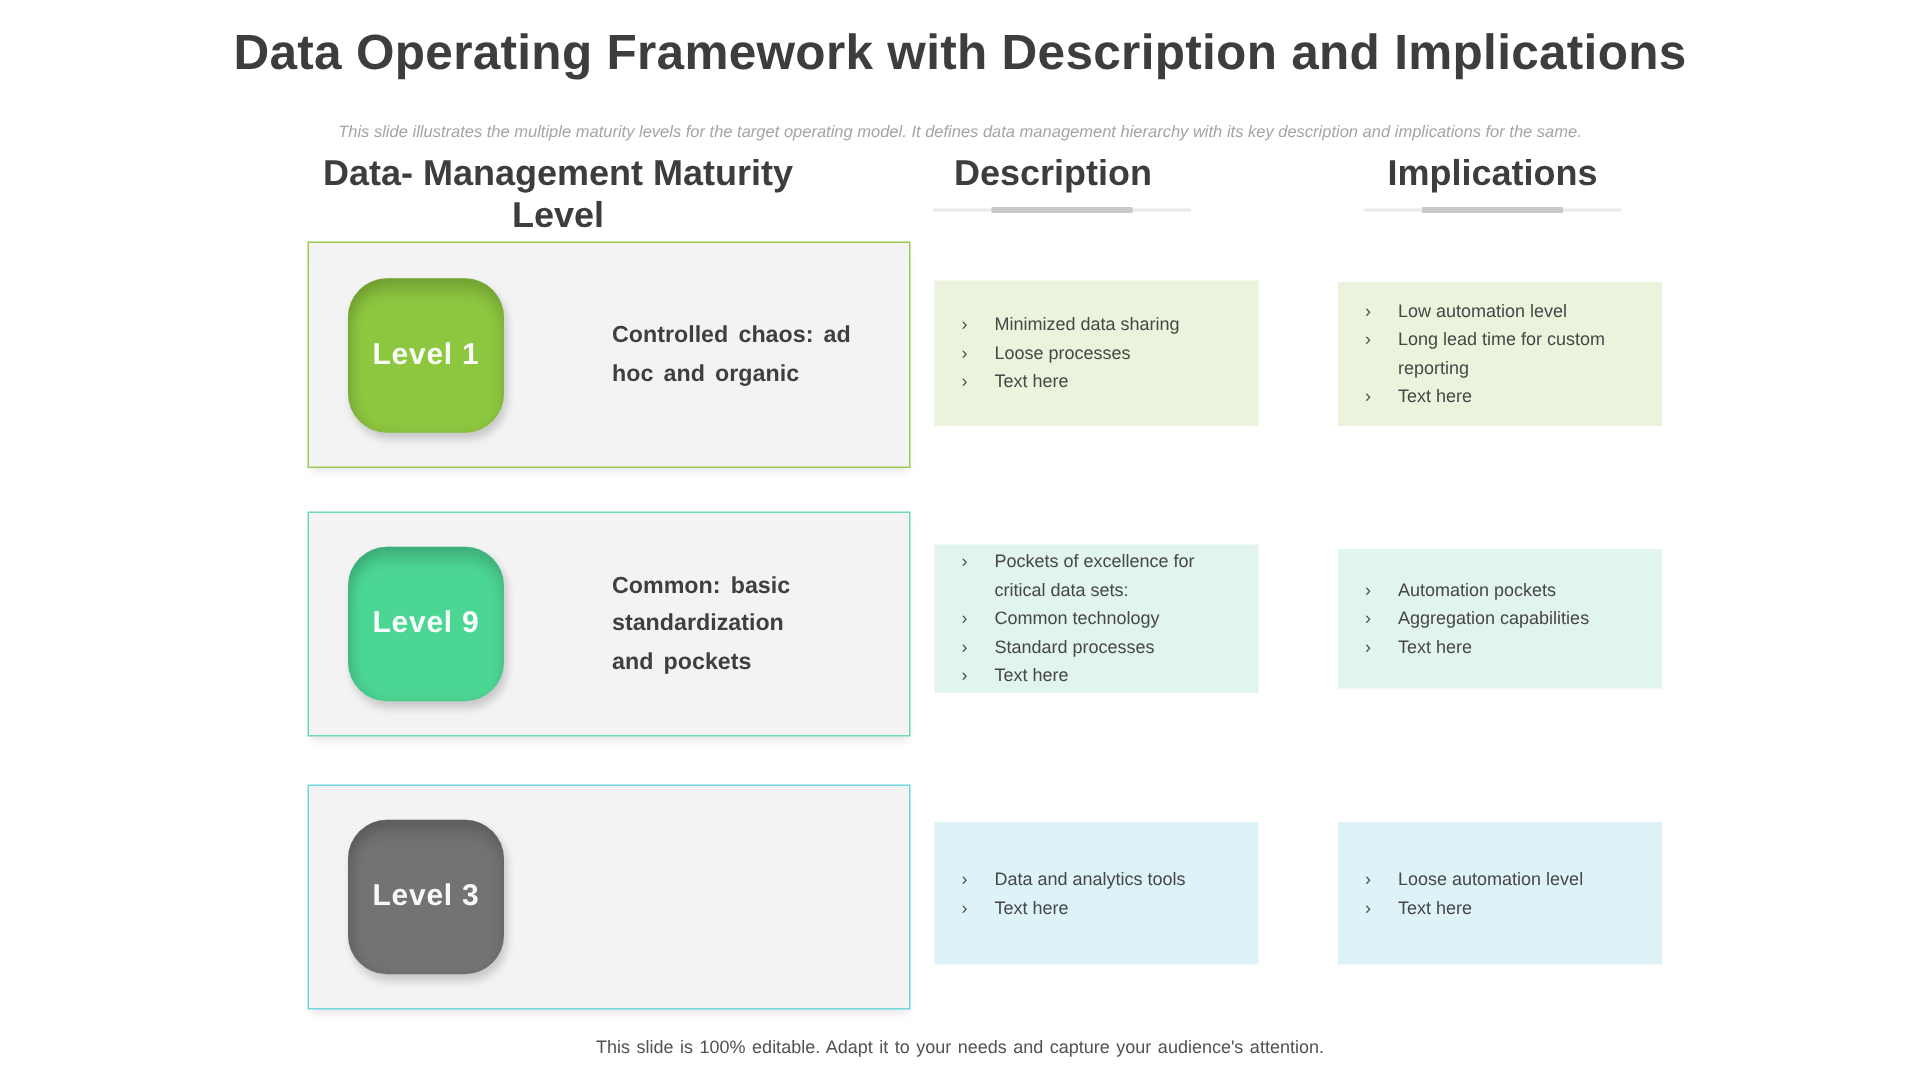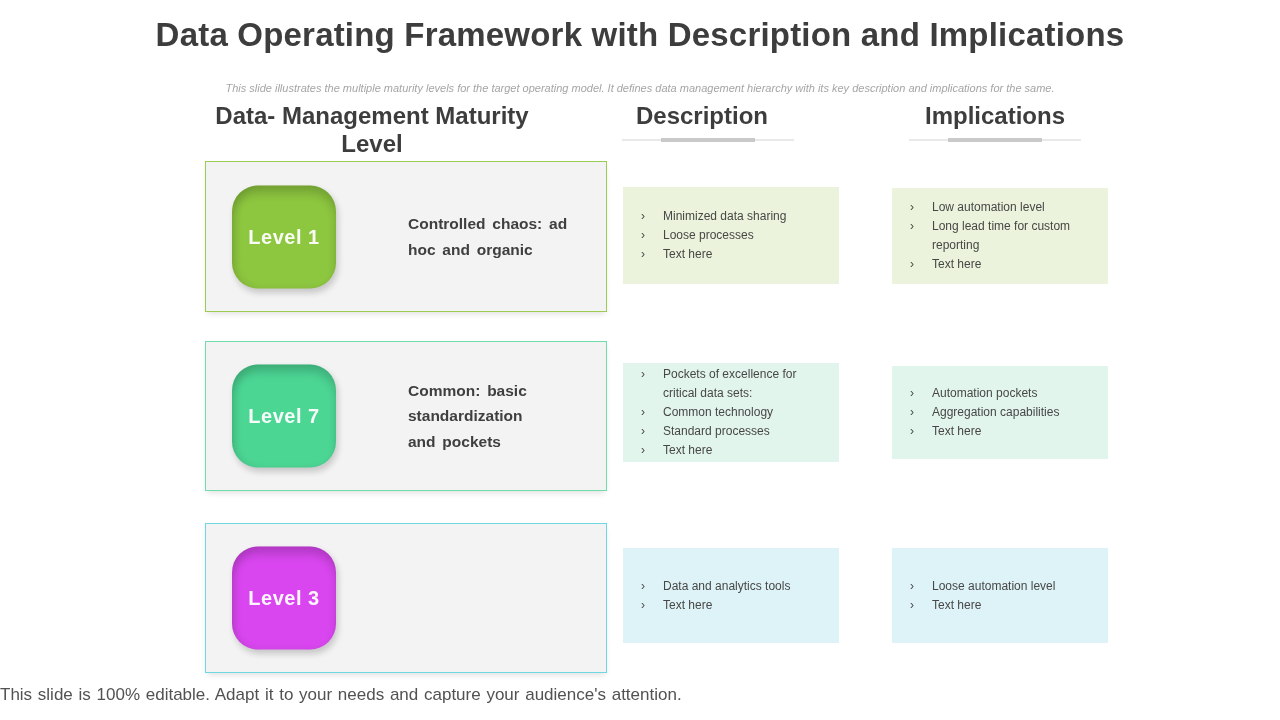--- a/index.html
+++ b/index.html
@@ -47,21 +47,21 @@
     width: 104px; height: 103px; border-radius: 26px;
     display: flex; align-items: center; justify-content: center;
     font-size: 20px; font-weight: 700; color: rgba(255,255,255,0.95);
     letter-spacing: 0.5px;
     box-shadow: inset 0 8px 9px rgba(0,0,0,0.16),
                 inset 4px 0 7px rgba(0,0,0,0.07),
                 2px 4px 6px rgba(0,0,0,0.18);
   }
   .badge.lv1 { background: #8dc63f; }
   .badge.lv2 { background: #4cd694; }
-  .badge.lv3 { background: #d946ef; }
+  .badge.lv3 { background: #737373; }
 
   .card-title {
     position: absolute; left: 165px; top: 0; bottom: 0; width: 220px;
     display: flex; flex-direction: column; justify-content: center;
     font-size: 15.5px; font-weight: 700; color: #3f3f3f;
     line-height: 25.5px; word-spacing: 2.5px; margin-left: 37px;
   }
   .card-title span { display: block; white-space: nowrap; }
 
   .bullets {
@@ -73,21 +73,22 @@
   .bullets.lv3 { background: #def3f7; }
   .bullets ul { list-style: none; margin: 0; padding: 0 8px 0 18px; width: 100%; }
   .bullets li {
     display: flex; align-items: flex-start;
     font-size: 12px; line-height: 19px; color: #474747;
   }
   .chev { flex: 0 0 22px; color: #4a4a4a; font-size: 12px; }
 
   .footer {
     position: absolute; bottom: 15px; left: 0; width: 100%;
-    font-size: 17px; color: #525252; word-spacing: 1px; margin-top: 28px;
+    text-align: center;
+    font-size: 12px; color: #525252; word-spacing: 1px; margin-top: 28px;
   }
 </style>
 </head>
 <body>
 
 <div class="slide">
 
   <div class="title">Data Operating Framework with Description and Implications</div>
   <div class="subtitle">This slide illustrates the multiple maturity levels for the target operating model. It defines data management hierarchy with its key description and implications for the same.</div>
 
@@ -150,21 +151,21 @@
         </li>
       <li>
           <span class="chev">›</span>
           <span>Text here</span>
         </li>
     </ul>
   </div>
 
   <div class="card lv2" style="top:341px;height:150px;">
     <div class="badge lv2">
-      <span>Level 7</span>
+      <span>Level 9</span>
     </div>
     <div class="card-title">
       <span>Common: basic</span>
       <span>standardization</span>
       <span>and pockets</span>
     </div>
   </div>
   <div class="bullets lv2" style="left:623px;top:363px;height:99px;">
     <ul>
       <li>

